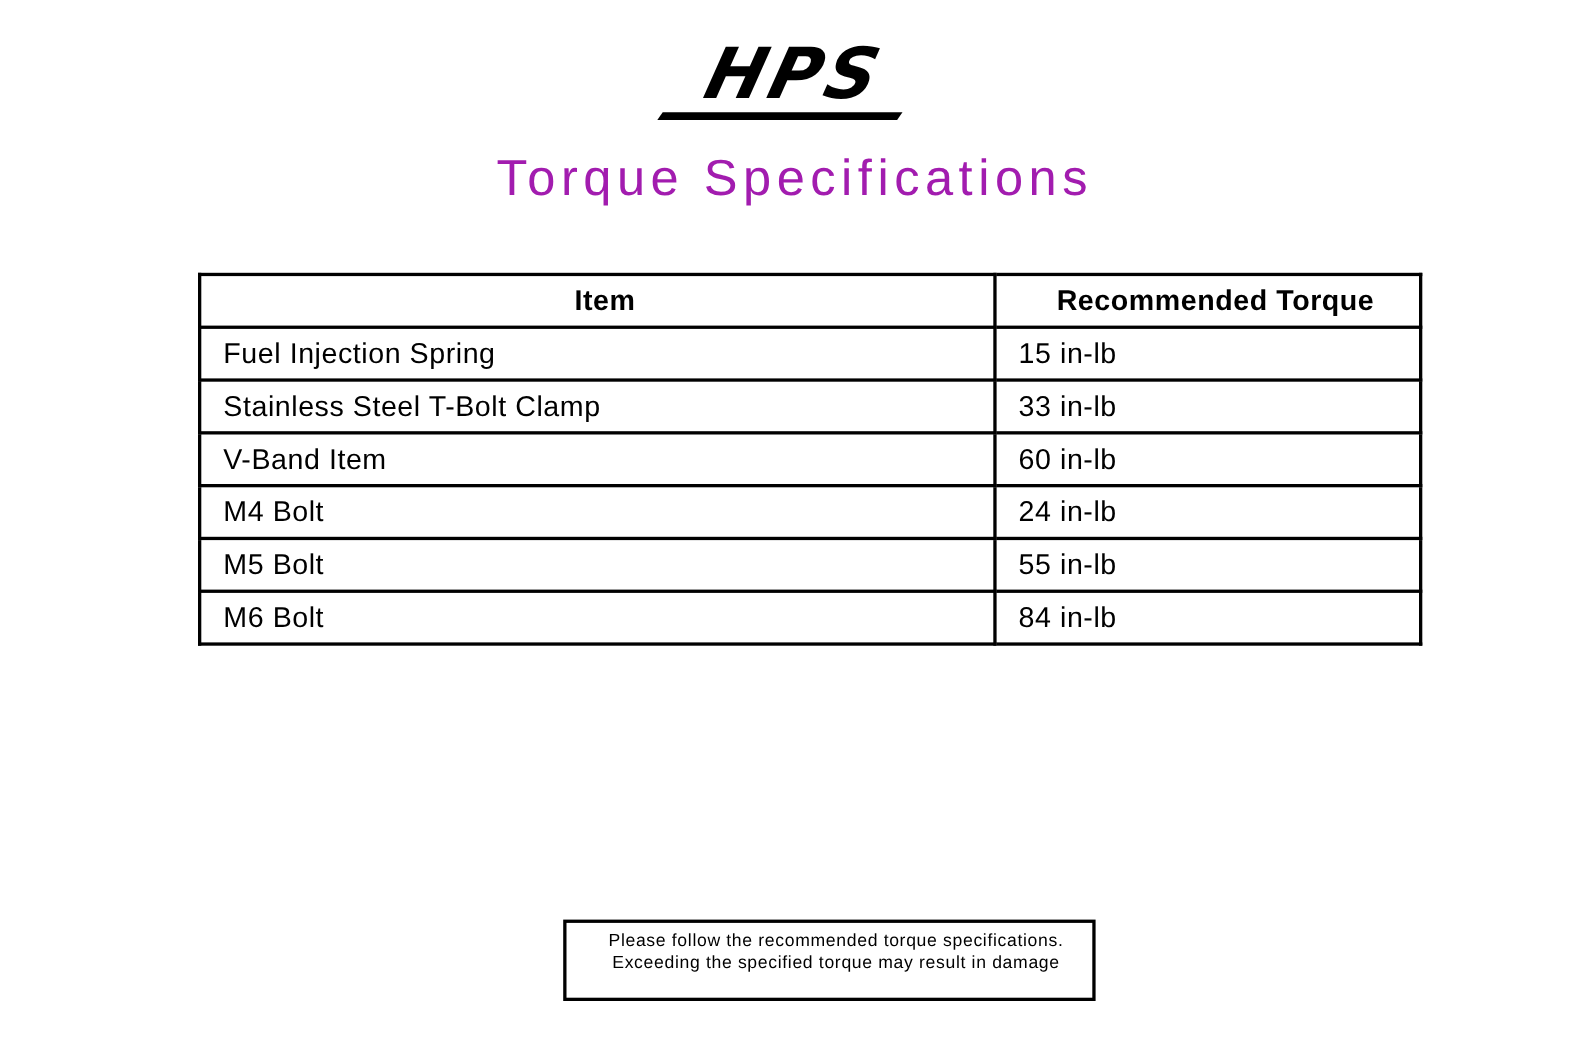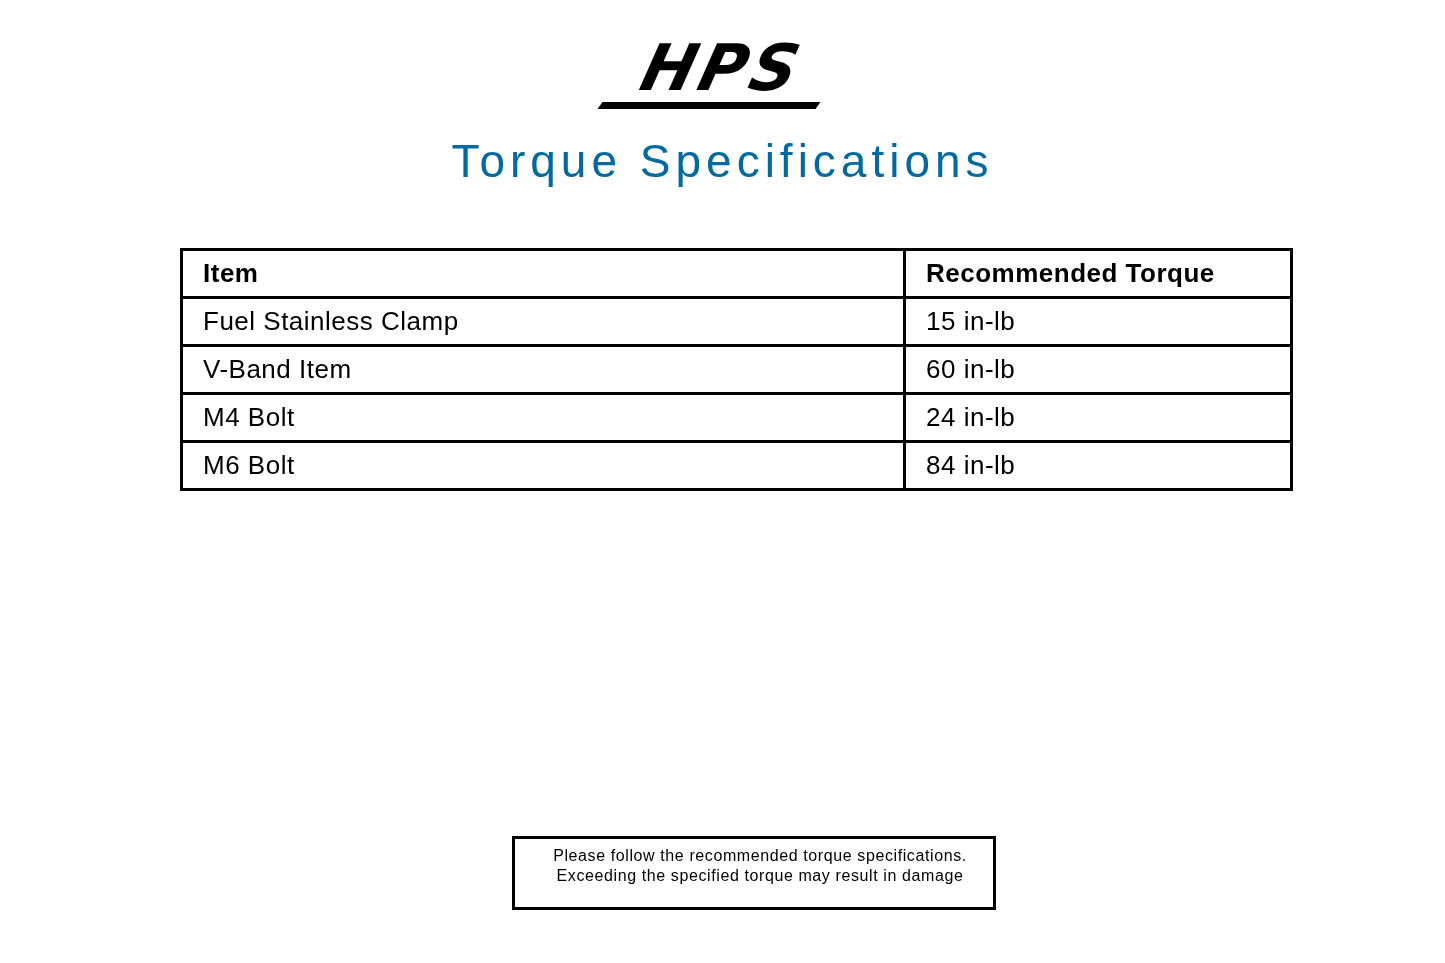--- a/index.html
+++ b/index.html
@@ -41,21 +41,21 @@
 
   
   .title {
     position: absolute;
     top: 134px; left: 0;
     width: 100%;
     text-align: center;
     font-size: 46px;
     font-weight: 400;
     letter-spacing: 5px;
-    color: #0369a1;
+    color: #a21caf;
     white-space: nowrap;
   }
 
   
   table.spec-table {
     position: absolute;
     left: 180px; top: 248px;
     width: 1110px;
     border-collapse: collapse;
     table-layout: fixed;
@@ -65,21 +65,21 @@
     height: 45px;
     vertical-align: middle;
     text-align: left;
     font-size: 26px;
     letter-spacing: 0.5px;
     padding: 0 6px 0 20px;
     overflow: hidden;
     white-space: nowrap;
     background: #ffffff;
   }
-  .spec-table th { font-weight: bold; }
+  .spec-table th { font-weight: bold; text-align: center; }
 
   
   .note-box {
     position: absolute;
     left: 512px; top: 836px;
     width: 484px; height: 74px;
     border: 3px solid #000000;
     box-sizing: border-box;
     background: #ffffff;
     text-align: center;
@@ -114,36 +114,44 @@
     <thead>
       <tr>
         <th>Item</th>
         <th>Recommended Torque</th>
       </tr>
     </thead>
     <tbody>
 
 
     <tr>
-      <td class="cell-item">Fuel Stainless Clamp</td>
+      <td class="cell-item">Fuel Injection Spring</td>
       <td class="cell-torque">15 in-lb</td>
     </tr>
 
 
+    <tr>
+      <td class="cell-item">Stainless Steel T-Bolt Clamp</td>
+      <td class="cell-torque">33 in-lb</td>
+    </tr>
 
     <tr>
       <td class="cell-item">V-Band Item</td>
       <td class="cell-torque">60 in-lb</td>
     </tr>
 
     <tr>
       <td class="cell-item">M4 Bolt</td>
       <td class="cell-torque">24 in-lb</td>
     </tr>
 
+    <tr>
+      <td class="cell-item">M5 Bolt</td>
+      <td class="cell-torque">55 in-lb</td>
+    </tr>
 
     <tr>
       <td class="cell-item">M6 Bolt</td>
       <td class="cell-torque">84 in-lb</td>
     </tr>
 
   </tbody>
   </table>
 
   <div class="note-box">

